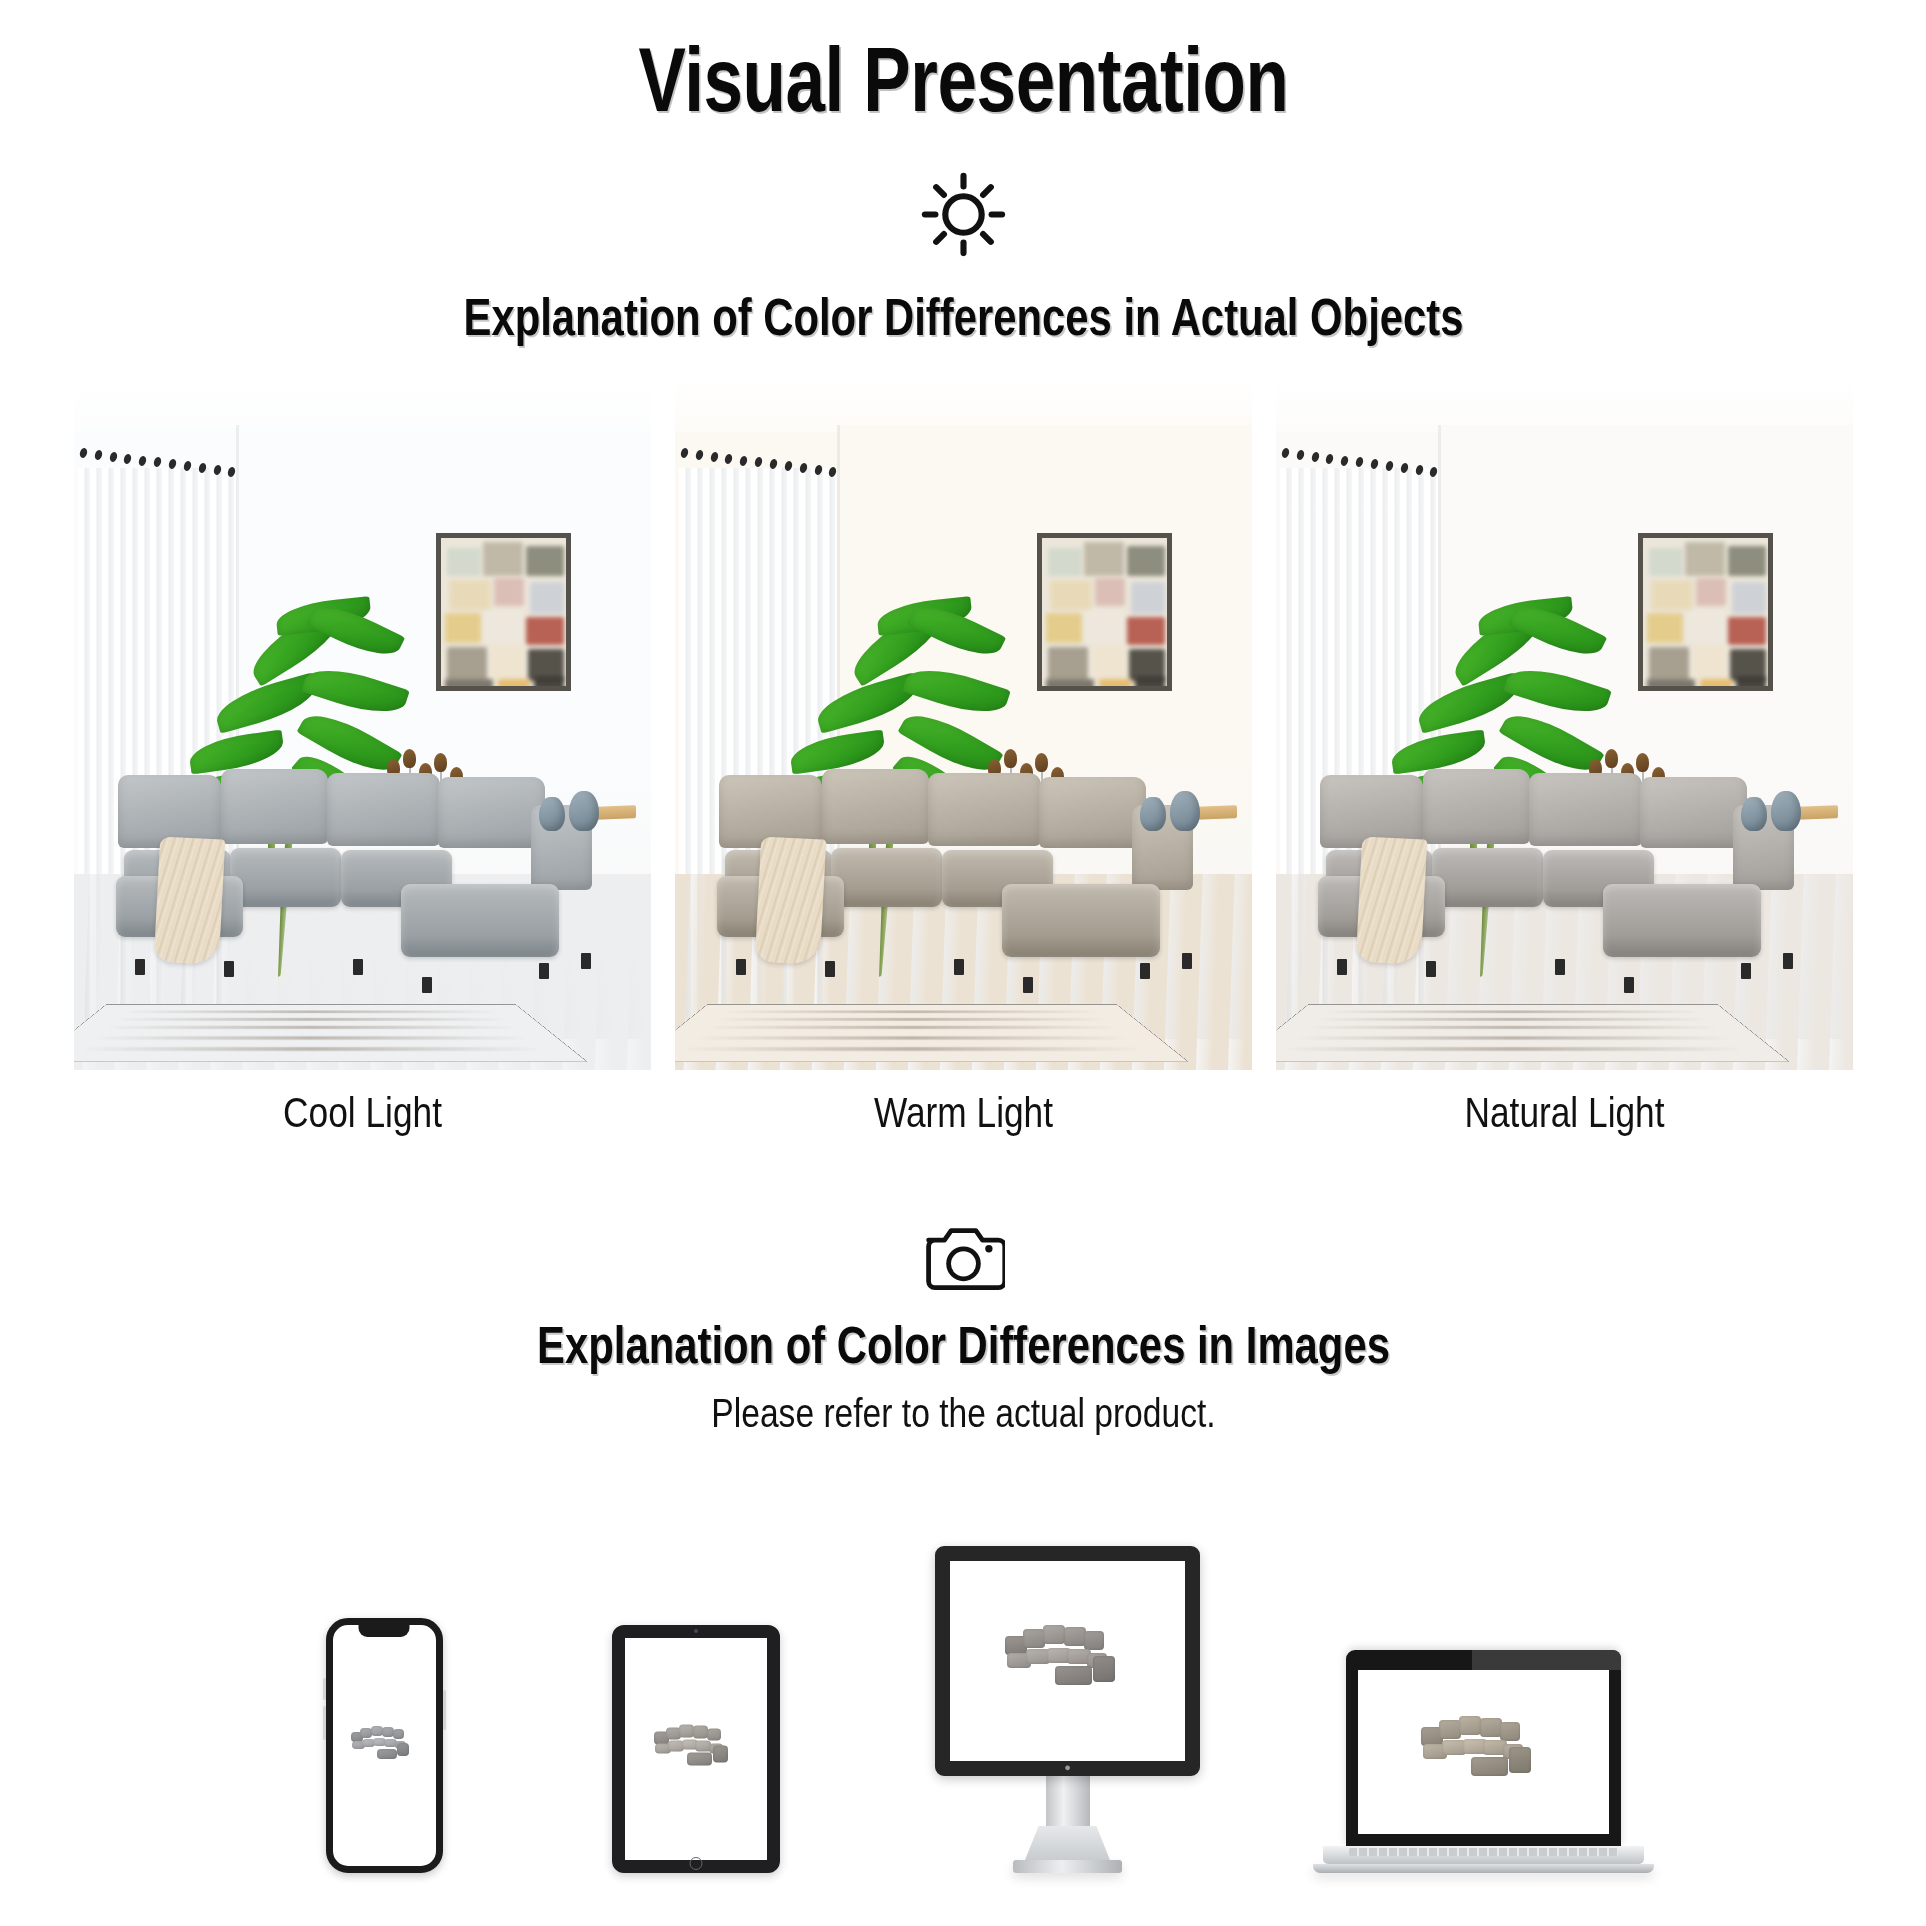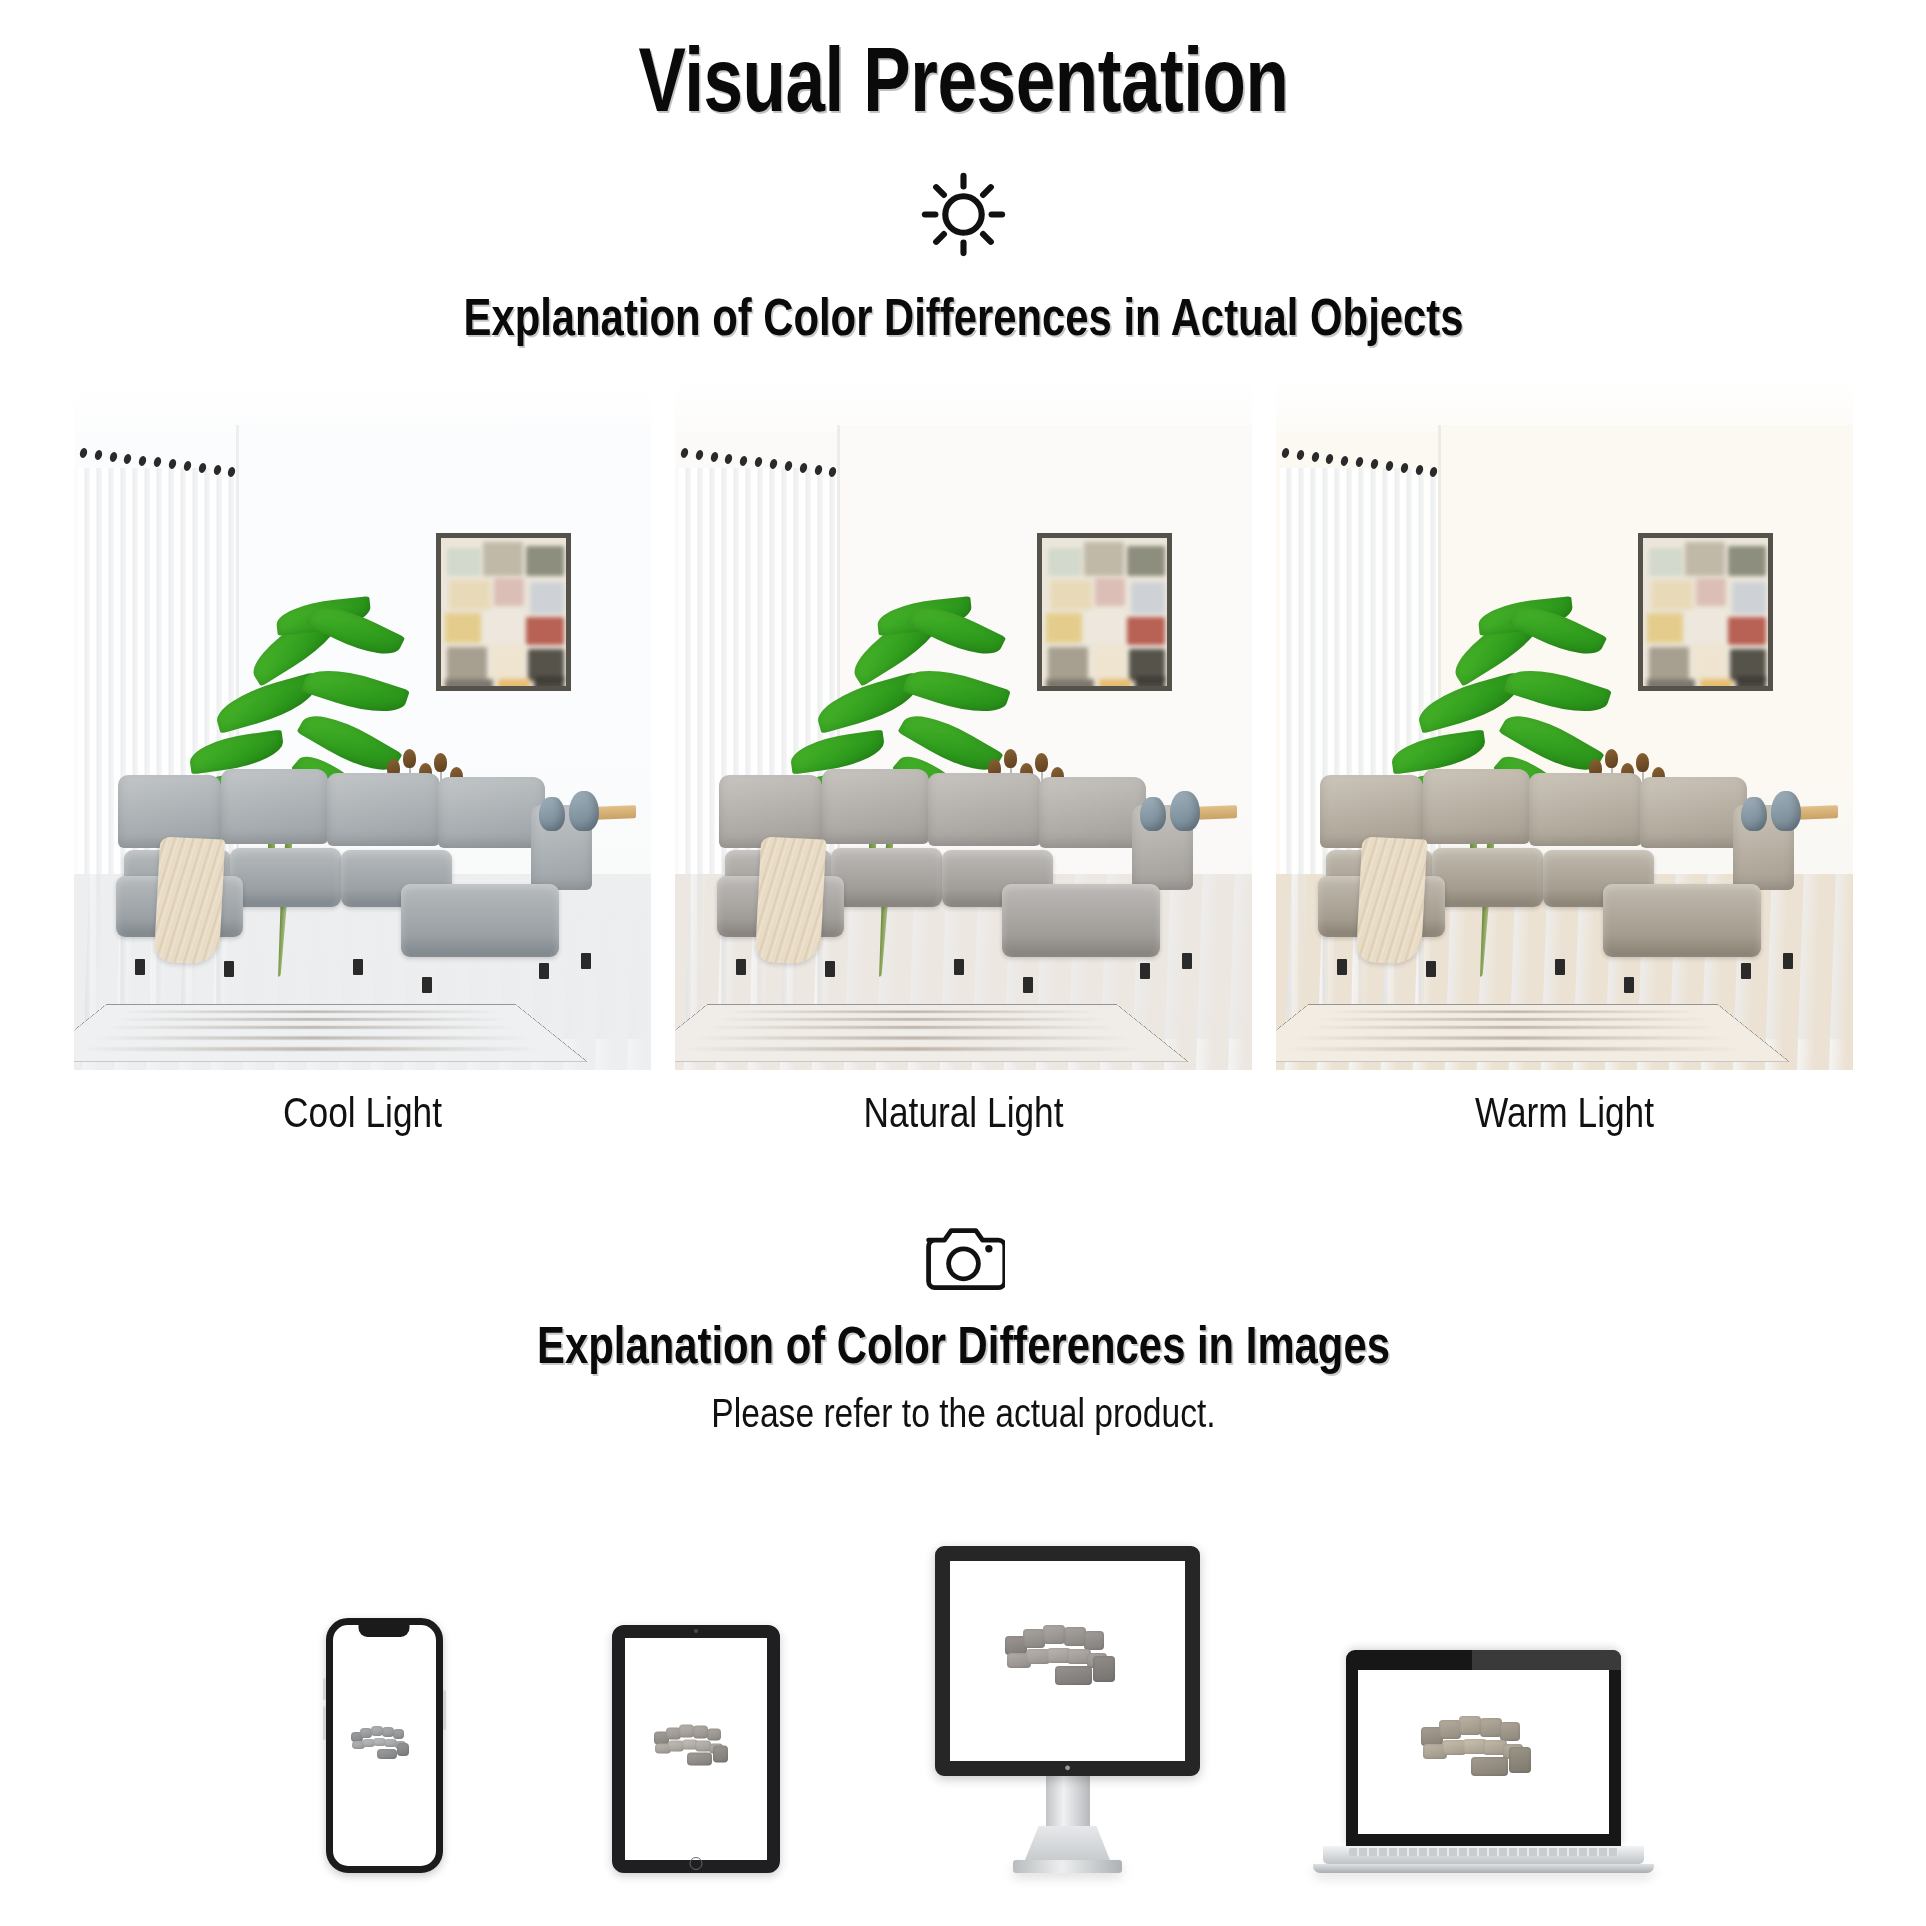--- a/index.html
+++ b/index.html
@@ -439,24 +439,24 @@
           <div class="leg" style="left: 507px; top: 188px;"></div>
           <div class="throw" style="left: 83px; top: 73px; width: 65px; height: 125px;"></div>
         </div>
     <div class="vase" style="left: 465px; top: 420px; width: 26px; height: 34px;"></div>
         <div class="vase" style="left: 495px; top: 414px; width: 30px; height: 40px;"></div>
       </div>
     <div class="room-label">Cool Light</div>
   </div>
 
   <div class="room-col">
-    <div class="room" id="room1" style="--sf-l: #bcb9b6; --sf-m: #a09d99; --sf-d: #847f7a; --sf-l2: #c8c5c1;">
-      <div class="ceiling" style="background: linear-gradient(rgb(255, 255, 255), rgb(251, 250, 248));"></div>
-      <div class="wall-left" style="background: linear-gradient(rgb(251, 250, 248), rgb(251, 250, 248));"></div>
-      <div class="wall-back" style="background: linear-gradient(rgb(251, 250, 248) 0%, rgb(251, 250, 248) 55%, rgba(0, 0, 0, 0.035) 100%);"></div>
+    <div class="room" id="room2" style="--sf-l: #c0b9ad; --sf-m: #a49c8f; --sf-d: #877f71; --sf-l2: #ccc5b9;">
+      <div class="ceiling" style="background: linear-gradient(rgb(255, 255, 255), rgb(252, 249, 243));"></div>
+      <div class="wall-left" style="background: linear-gradient(rgb(252, 249, 243), rgb(252, 249, 243));"></div>
+      <div class="wall-back" style="background: linear-gradient(rgb(252, 249, 243) 0%, rgb(252, 249, 243) 55%, rgba(0, 0, 0, 0.035) 100%);"></div>
       <div class="corner-edge"></div>
       <div class="curtain"></div>
       <div class="curtain-rail">
           <i style="left: 6px; top: 2px;"></i>
           <i style="left: 21px; top: 3.9px;"></i>
           <i style="left: 36px; top: 5.7px;"></i>
           <i style="left: 50px; top: 7.6px;"></i>
           <i style="left: 65px; top: 9.5px;"></i>
           <i style="left: 80px; top: 11.4px;"></i>
           <i style="left: 95px; top: 13.3px;"></i>
@@ -502,22 +502,22 @@
           <div class="rod" style="left: 30px; height: 44px;"></div>
           <div class="bud" style="left: 24px; bottom: 48px;"></div>
           <div class="rod" style="left: 46px; height: 30px;"></div>
           <div class="bud" style="left: 40px; bottom: 34px;"></div>
           <div class="rod" style="left: 61px; height: 40px;"></div>
           <div class="bud" style="left: 55px; bottom: 44px;"></div>
           <div class="rod" style="left: 77px; height: 26px;"></div>
           <div class="bud" style="left: 71px; bottom: 30px;"></div>
         </div>
       <div class="console"></div>
-      <div class="floor" style="background: repeating-linear-gradient(92deg, rgb(236, 231, 225) 0px, rgb(236, 231, 225) 15px, rgba(0, 0, 0, 0.043) 16px, rgb(236, 231, 225) 32px);"></div>
-      <div class="rug" style="background: linear-gradient(rgb(240, 236, 231), rgb(240, 236, 231));">
+      <div class="floor" style="background: repeating-linear-gradient(92deg, rgb(236, 226, 211) 0px, rgb(236, 226, 211) 15px, rgba(0, 0, 0, 0.043) 16px, rgb(236, 226, 211) 32px);"></div>
+      <div class="rug" style="background: linear-gradient(rgb(242, 236, 226), rgb(242, 236, 226));">
           <div class="smear" style="top: 22px;"></div>
           <div class="smear" style="top: 48px;"></div>
           <div class="smear" style="top: 73px;"></div>
           <div class="smear" style="top: 103px;"></div>
           <div class="smear" style="top: 131px;"></div>
         </div>
       <div class="sofa">
           <div class="back" style="left: 44px; top: 10px; width: 103px; height: 73px;"></div>
           <div class="back" style="left: 147px; top: 4px; width: 107px; height: 75px;"></div>
           <div class="back" style="left: 253px; top: 8px; width: 113px; height: 73px;"></div>
@@ -537,28 +537,28 @@
           <div class="leg" style="left: 150px; top: 196px;"></div>
           <div class="leg" style="left: 279px; top: 194px;"></div>
           <div class="leg" style="left: 348px; top: 212px;"></div>
           <div class="leg" style="left: 465px; top: 198px;"></div>
           <div class="leg" style="left: 507px; top: 188px;"></div>
           <div class="throw" style="left: 83px; top: 73px; width: 65px; height: 125px;"></div>
         </div>
     <div class="vase" style="left: 465px; top: 420px; width: 26px; height: 34px;"></div>
         <div class="vase" style="left: 495px; top: 414px; width: 30px; height: 40px;"></div>
       </div>
-    <div class="room-label">Natural Light</div>
+    <div class="room-label">Warm Light</div>
   </div>
 
   <div class="room-col">
-    <div class="room" id="room2" style="--sf-l: #c0b9ad; --sf-m: #a49c8f; --sf-d: #877f71; --sf-l2: #ccc5b9;">
-      <div class="ceiling" style="background: linear-gradient(rgb(255, 255, 255), rgb(252, 249, 243));"></div>
-      <div class="wall-left" style="background: linear-gradient(rgb(252, 249, 243), rgb(252, 249, 243));"></div>
-      <div class="wall-back" style="background: linear-gradient(rgb(252, 249, 243) 0%, rgb(252, 249, 243) 55%, rgba(0, 0, 0, 0.035) 100%);"></div>
+    <div class="room" id="room1" style="--sf-l: #bcb9b6; --sf-m: #a09d99; --sf-d: #847f7a; --sf-l2: #c8c5c1;">
+      <div class="ceiling" style="background: linear-gradient(rgb(255, 255, 255), rgb(251, 250, 248));"></div>
+      <div class="wall-left" style="background: linear-gradient(rgb(251, 250, 248), rgb(251, 250, 248));"></div>
+      <div class="wall-back" style="background: linear-gradient(rgb(251, 250, 248) 0%, rgb(251, 250, 248) 55%, rgba(0, 0, 0, 0.035) 100%);"></div>
       <div class="corner-edge"></div>
       <div class="curtain"></div>
       <div class="curtain-rail">
           <i style="left: 6px; top: 2px;"></i>
           <i style="left: 21px; top: 3.9px;"></i>
           <i style="left: 36px; top: 5.7px;"></i>
           <i style="left: 50px; top: 7.6px;"></i>
           <i style="left: 65px; top: 9.5px;"></i>
           <i style="left: 80px; top: 11.4px;"></i>
           <i style="left: 95px; top: 13.3px;"></i>
@@ -604,22 +604,22 @@
           <div class="rod" style="left: 30px; height: 44px;"></div>
           <div class="bud" style="left: 24px; bottom: 48px;"></div>
           <div class="rod" style="left: 46px; height: 30px;"></div>
           <div class="bud" style="left: 40px; bottom: 34px;"></div>
           <div class="rod" style="left: 61px; height: 40px;"></div>
           <div class="bud" style="left: 55px; bottom: 44px;"></div>
           <div class="rod" style="left: 77px; height: 26px;"></div>
           <div class="bud" style="left: 71px; bottom: 30px;"></div>
         </div>
       <div class="console"></div>
-      <div class="floor" style="background: repeating-linear-gradient(92deg, rgb(236, 226, 211) 0px, rgb(236, 226, 211) 15px, rgba(0, 0, 0, 0.043) 16px, rgb(236, 226, 211) 32px);"></div>
-      <div class="rug" style="background: linear-gradient(rgb(242, 236, 226), rgb(242, 236, 226));">
+      <div class="floor" style="background: repeating-linear-gradient(92deg, rgb(236, 231, 225) 0px, rgb(236, 231, 225) 15px, rgba(0, 0, 0, 0.043) 16px, rgb(236, 231, 225) 32px);"></div>
+      <div class="rug" style="background: linear-gradient(rgb(240, 236, 231), rgb(240, 236, 231));">
           <div class="smear" style="top: 22px;"></div>
           <div class="smear" style="top: 48px;"></div>
           <div class="smear" style="top: 73px;"></div>
           <div class="smear" style="top: 103px;"></div>
           <div class="smear" style="top: 131px;"></div>
         </div>
       <div class="sofa">
           <div class="back" style="left: 44px; top: 10px; width: 103px; height: 73px;"></div>
           <div class="back" style="left: 147px; top: 4px; width: 107px; height: 75px;"></div>
           <div class="back" style="left: 253px; top: 8px; width: 113px; height: 73px;"></div>
@@ -639,21 +639,21 @@
           <div class="leg" style="left: 150px; top: 196px;"></div>
           <div class="leg" style="left: 279px; top: 194px;"></div>
           <div class="leg" style="left: 348px; top: 212px;"></div>
           <div class="leg" style="left: 465px; top: 198px;"></div>
           <div class="leg" style="left: 507px; top: 188px;"></div>
           <div class="throw" style="left: 83px; top: 73px; width: 65px; height: 125px;"></div>
         </div>
     <div class="vase" style="left: 465px; top: 420px; width: 26px; height: 34px;"></div>
         <div class="vase" style="left: 495px; top: 414px; width: 30px; height: 40px;"></div>
       </div>
-    <div class="room-label">Warm Light</div>
+    <div class="room-label">Natural Light</div>
   </div>
 
 </div>
 
 <div class="section-icon" style="margin-top:87px;">
   <svg width="83" height="73" viewBox="0 0 52 46">
     <path d="M4 12 h10 l4.2 -6 h15.6 l4.2 6 h10 a4 4 0 0 1 4 4 v22 a4 4 0 0 1 -4 4 h-40 a4 4 0 0 1 -4 -4 v-22 a4 4 0 0 1 4 -4 z" fill="none" stroke="#111" stroke-width="3" stroke-linejoin="round"></path>
     <circle cx="26" cy="27" r="9.4" fill="none" stroke="#111" stroke-width="3"></circle>
     <circle cx="42" cy="17.5" r="2.3" fill="#111"></circle>
   </svg>

